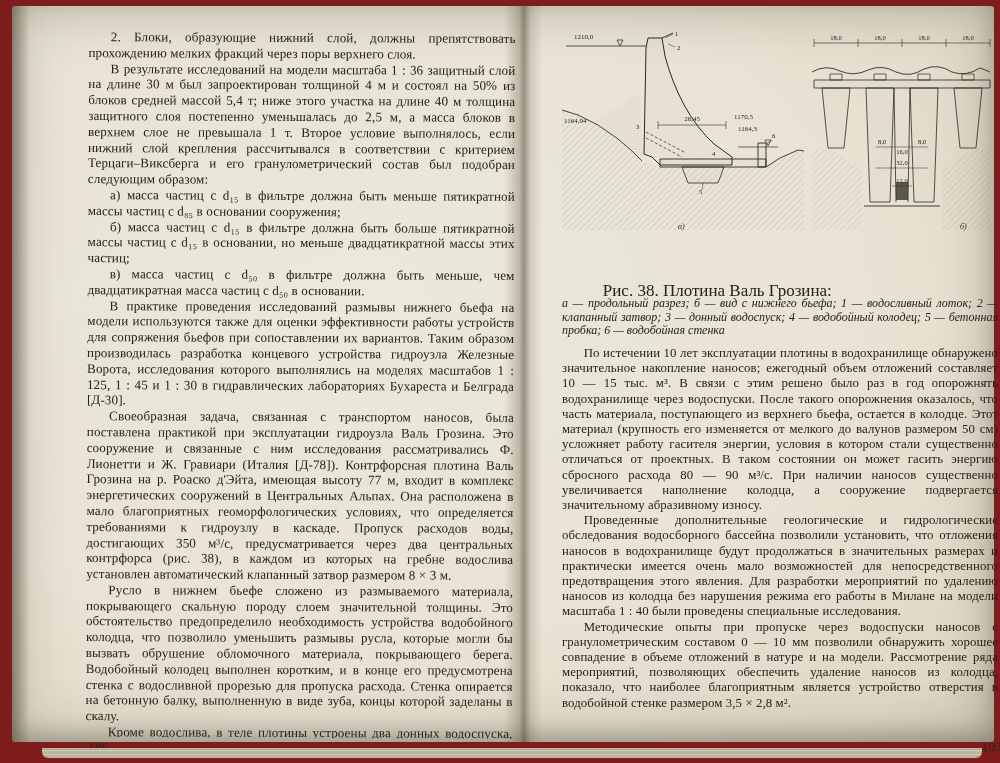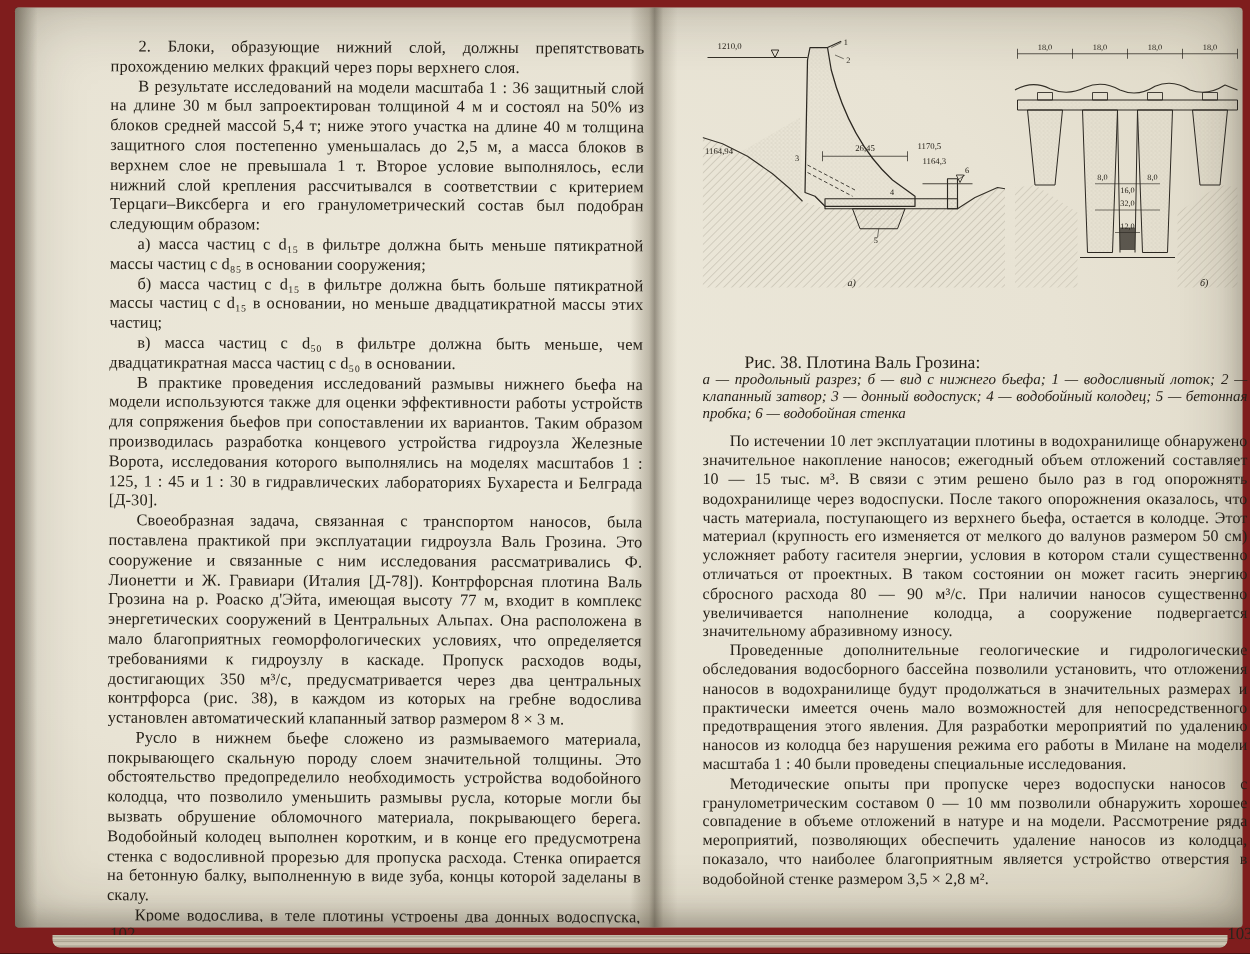--- a/index.html
+++ b/index.html
@@ -23,21 +23,21 @@
   .pagenum{position:absolute;font-size:13.5px;color:#2a251d;}
   .pn-left{left:76px;top:733px;}
   .pn-right{left:952px;top:733px;width:38px;text-align:right;}
   .fig{margin:0 0 8px 0;}
   .fig-svg{display:block;width:436px;height:206px;}
   .fig-svg text{font-family:"Liberation Serif",serif;font-size:7px;fill:#26221a;}
   .fig-svg text.sm{font-size:6.6px;}
   .fig-svg text.mid{text-anchor:middle;}
   .fig-svg text.sub{font-size:8px;font-style:italic;}
   figcaption{margin-top:5px;}
-  .cap-title{font-size:14px;line-height:13.4px;text-align:left;text-indent:2.4em;margin-top:48px;}
+  .cap-title{font-size:17px;line-height:13.4px;text-align:left;text-indent:2.4em;margin-top:48px;}
   .cap-legend{font-size:12px;line-height:13.2px;text-align:justify;font-style:italic;}
   .right-col .fig + .para, .cap-legend{margin-bottom:0;}
   .body-start{margin-top:9px;}
 </style>
 </head>
 <body>
 
 <div class="photo">
   <div class="book">
     <div class="left-edge"></div>
@@ -47,21 +47,21 @@
       <p class="para">2. Блоки, образующие нижний слой, должны препятствовать прохождению мелких фракций через поры верхнего слоя.</p>
       <p class="para">В результате исследований на модели масштаба 1 : 36 защитный слой на длине 30 м был запроектирован толщиной 4 м и состоял на 50% из блоков средней массой 5,4 т; ниже этого участка на длине 40 м толщина защитного слоя постепенно уменьшалась до 2,5 м, а масса блоков в верхнем слое не превышала 1 т. Второе условие выполнялось, если нижний слой крепления рассчитывался в соответствии с критерием Терцаги–Виксберга и его гранулометрический состав был подобран следующим образом:</p>
       <p class="para">а) масса частиц с d₁₅ в фильтре должна быть меньше пятикратной массы частиц с d₈₅ в основании сооружения;</p>
       <p class="para">б) масса частиц с d₁₅ в фильтре должна быть больше пятикратной массы частиц с d₁₅ в основании, но меньше двадцатикратной массы этих частиц;</p>
       <p class="para">в) масса частиц с d₅₀ в фильтре должна быть меньше, чем двадцатикратная масса частиц с d₅₀ в основании.</p>
       <p class="para">В практике проведения исследований размывы нижнего бьефа на модели используются также для оценки эффективности работы устройств для сопряжения бьефов при сопоставлении их вариантов. Таким образом производилась разработка концевого устройства гидроузла Железные Ворота, исследования которого выполнялись на моделях масштабов 1 : 125, 1 : 45 и 1 : 30 в гидравлических лабораториях Бухареста и Белграда [Д-30].</p>
       <p class="para">Своеобразная задача, связанная с транспортом наносов, была поставлена практикой при эксплуатации гидроузла Валь Грозина. Это сооружение и связанные с ним исследования рассматривались Ф. Лионетти и Ж. Гравиари (Италия [Д-78]). Контрфорсная плотина Валь Грозина на р. Роаско д'Эйта, имеющая высоту 77 м, входит в комплекс энергетических сооружений в Центральных Альпах. Она расположена в мало благоприятных геоморфологических условиях, что определяется требованиями к гидроузлу в каскаде. Пропуск расходов воды, достигающих 350 м³/с, предусматривается через два центральных контрфорса (рис. 38), в каждом из которых на гребне водослива установлен автоматический клапанный затвор размером 8 × 3 м.</p>
       <p class="para">Русло в нижнем бьефе сложено из размываемого материала, покрывающего скальную породу слоем значительной толщины. Это обстоятельство предопределило необходимость устройства водобойного колодца, что позволило уменьшить размывы русла, которые могли бы вызвать обрушение обломочного материала, покрывающего берега. Водобойный колодец выполнен коротким, и в конце его предусмотрена стенка с водосливной прорезью для пропуска расхода. Стенка опирается на бетонную балку, выполненную в виде зуба, концы которой заделаны в скалу.</p>
       <p class="para">Кроме водослива, в теле плотины устроены два донных водоспуска, состоящих из трубопроводов диаметром 1 м, оборудованных клиновидными задвижками.</p>
     </div>
-    <div class="pagenum pn-left">102</div>
+    <div class="pagenum pn-left">186</div>
 
     <div class="page-col right-col">
       <figure class="fig">
         <svg class="fig-svg" viewBox="0 0 436 206">
           <defs>
             <pattern id="stip" width="3.2" height="3.2" patternUnits="userSpaceOnUse">
               <circle cx="0.8" cy="0.9" r="0.33" fill="#50493a"></circle>
               <circle cx="2.3" cy="2.4" r="0.3" fill="#5a5342"></circle>
             </pattern>
             <pattern id="hat" width="4.5" height="4.5" patternUnits="userSpaceOnUse" patternTransform="rotate(45)">

